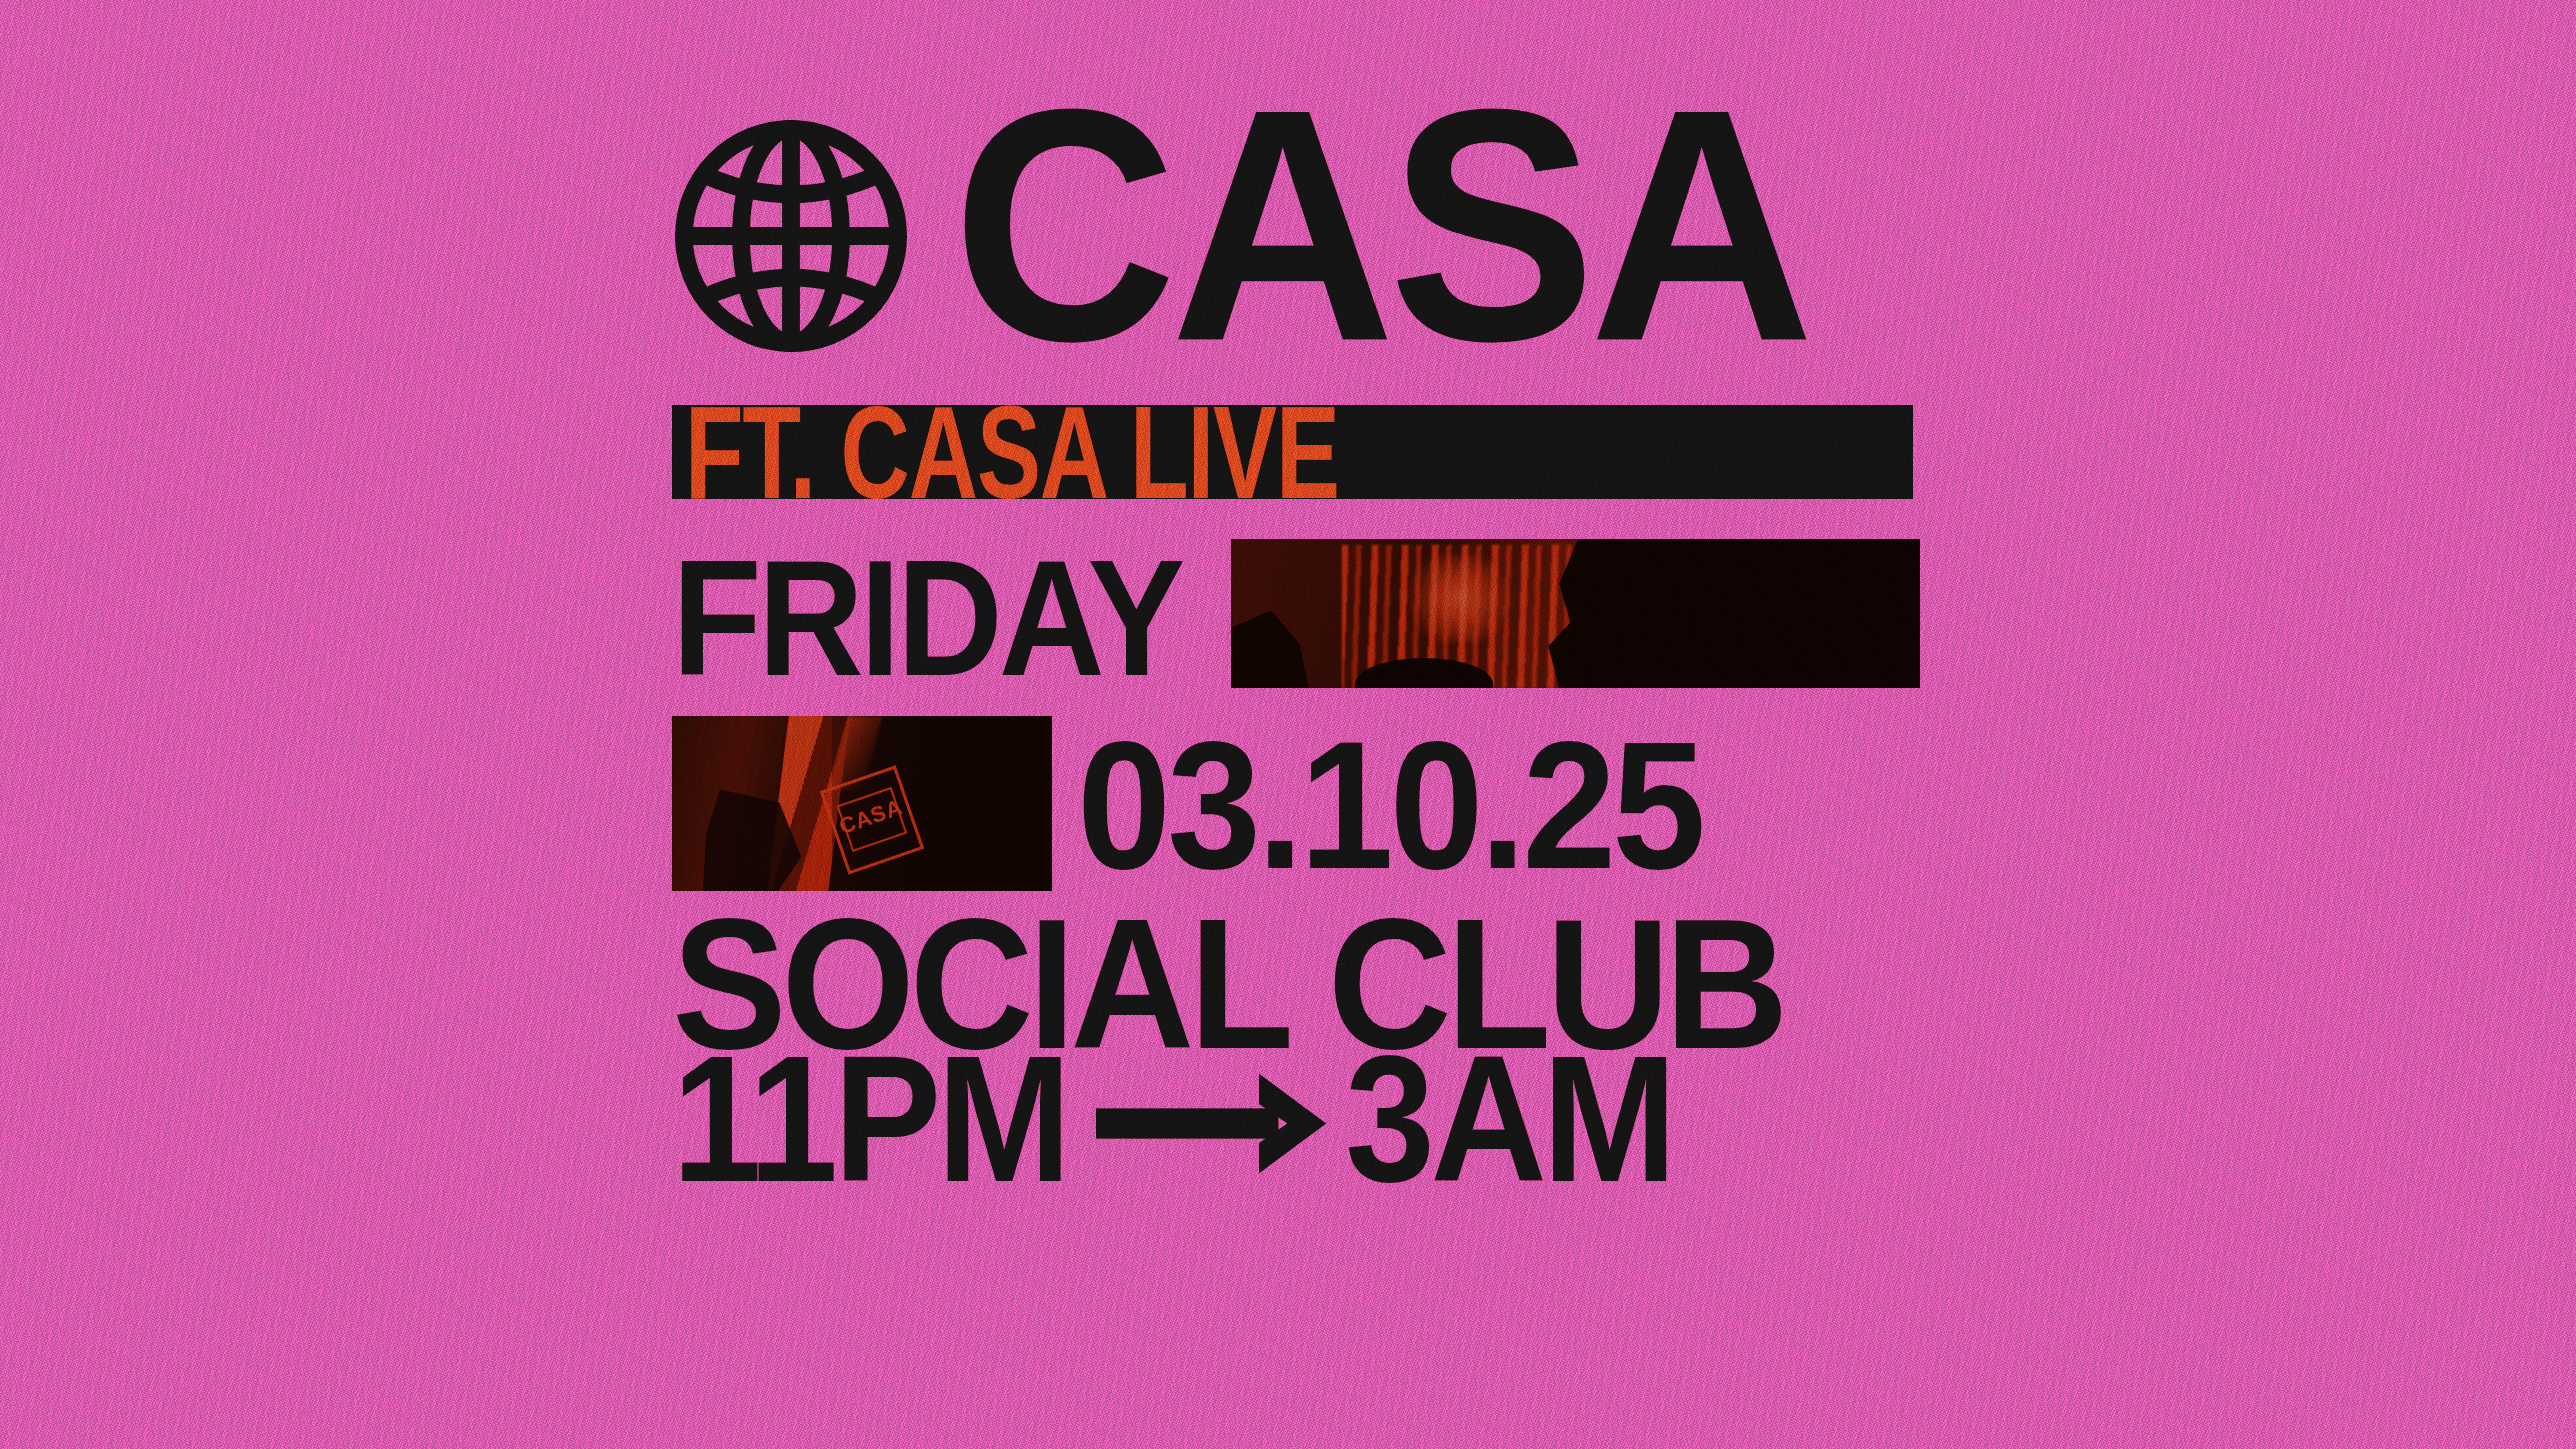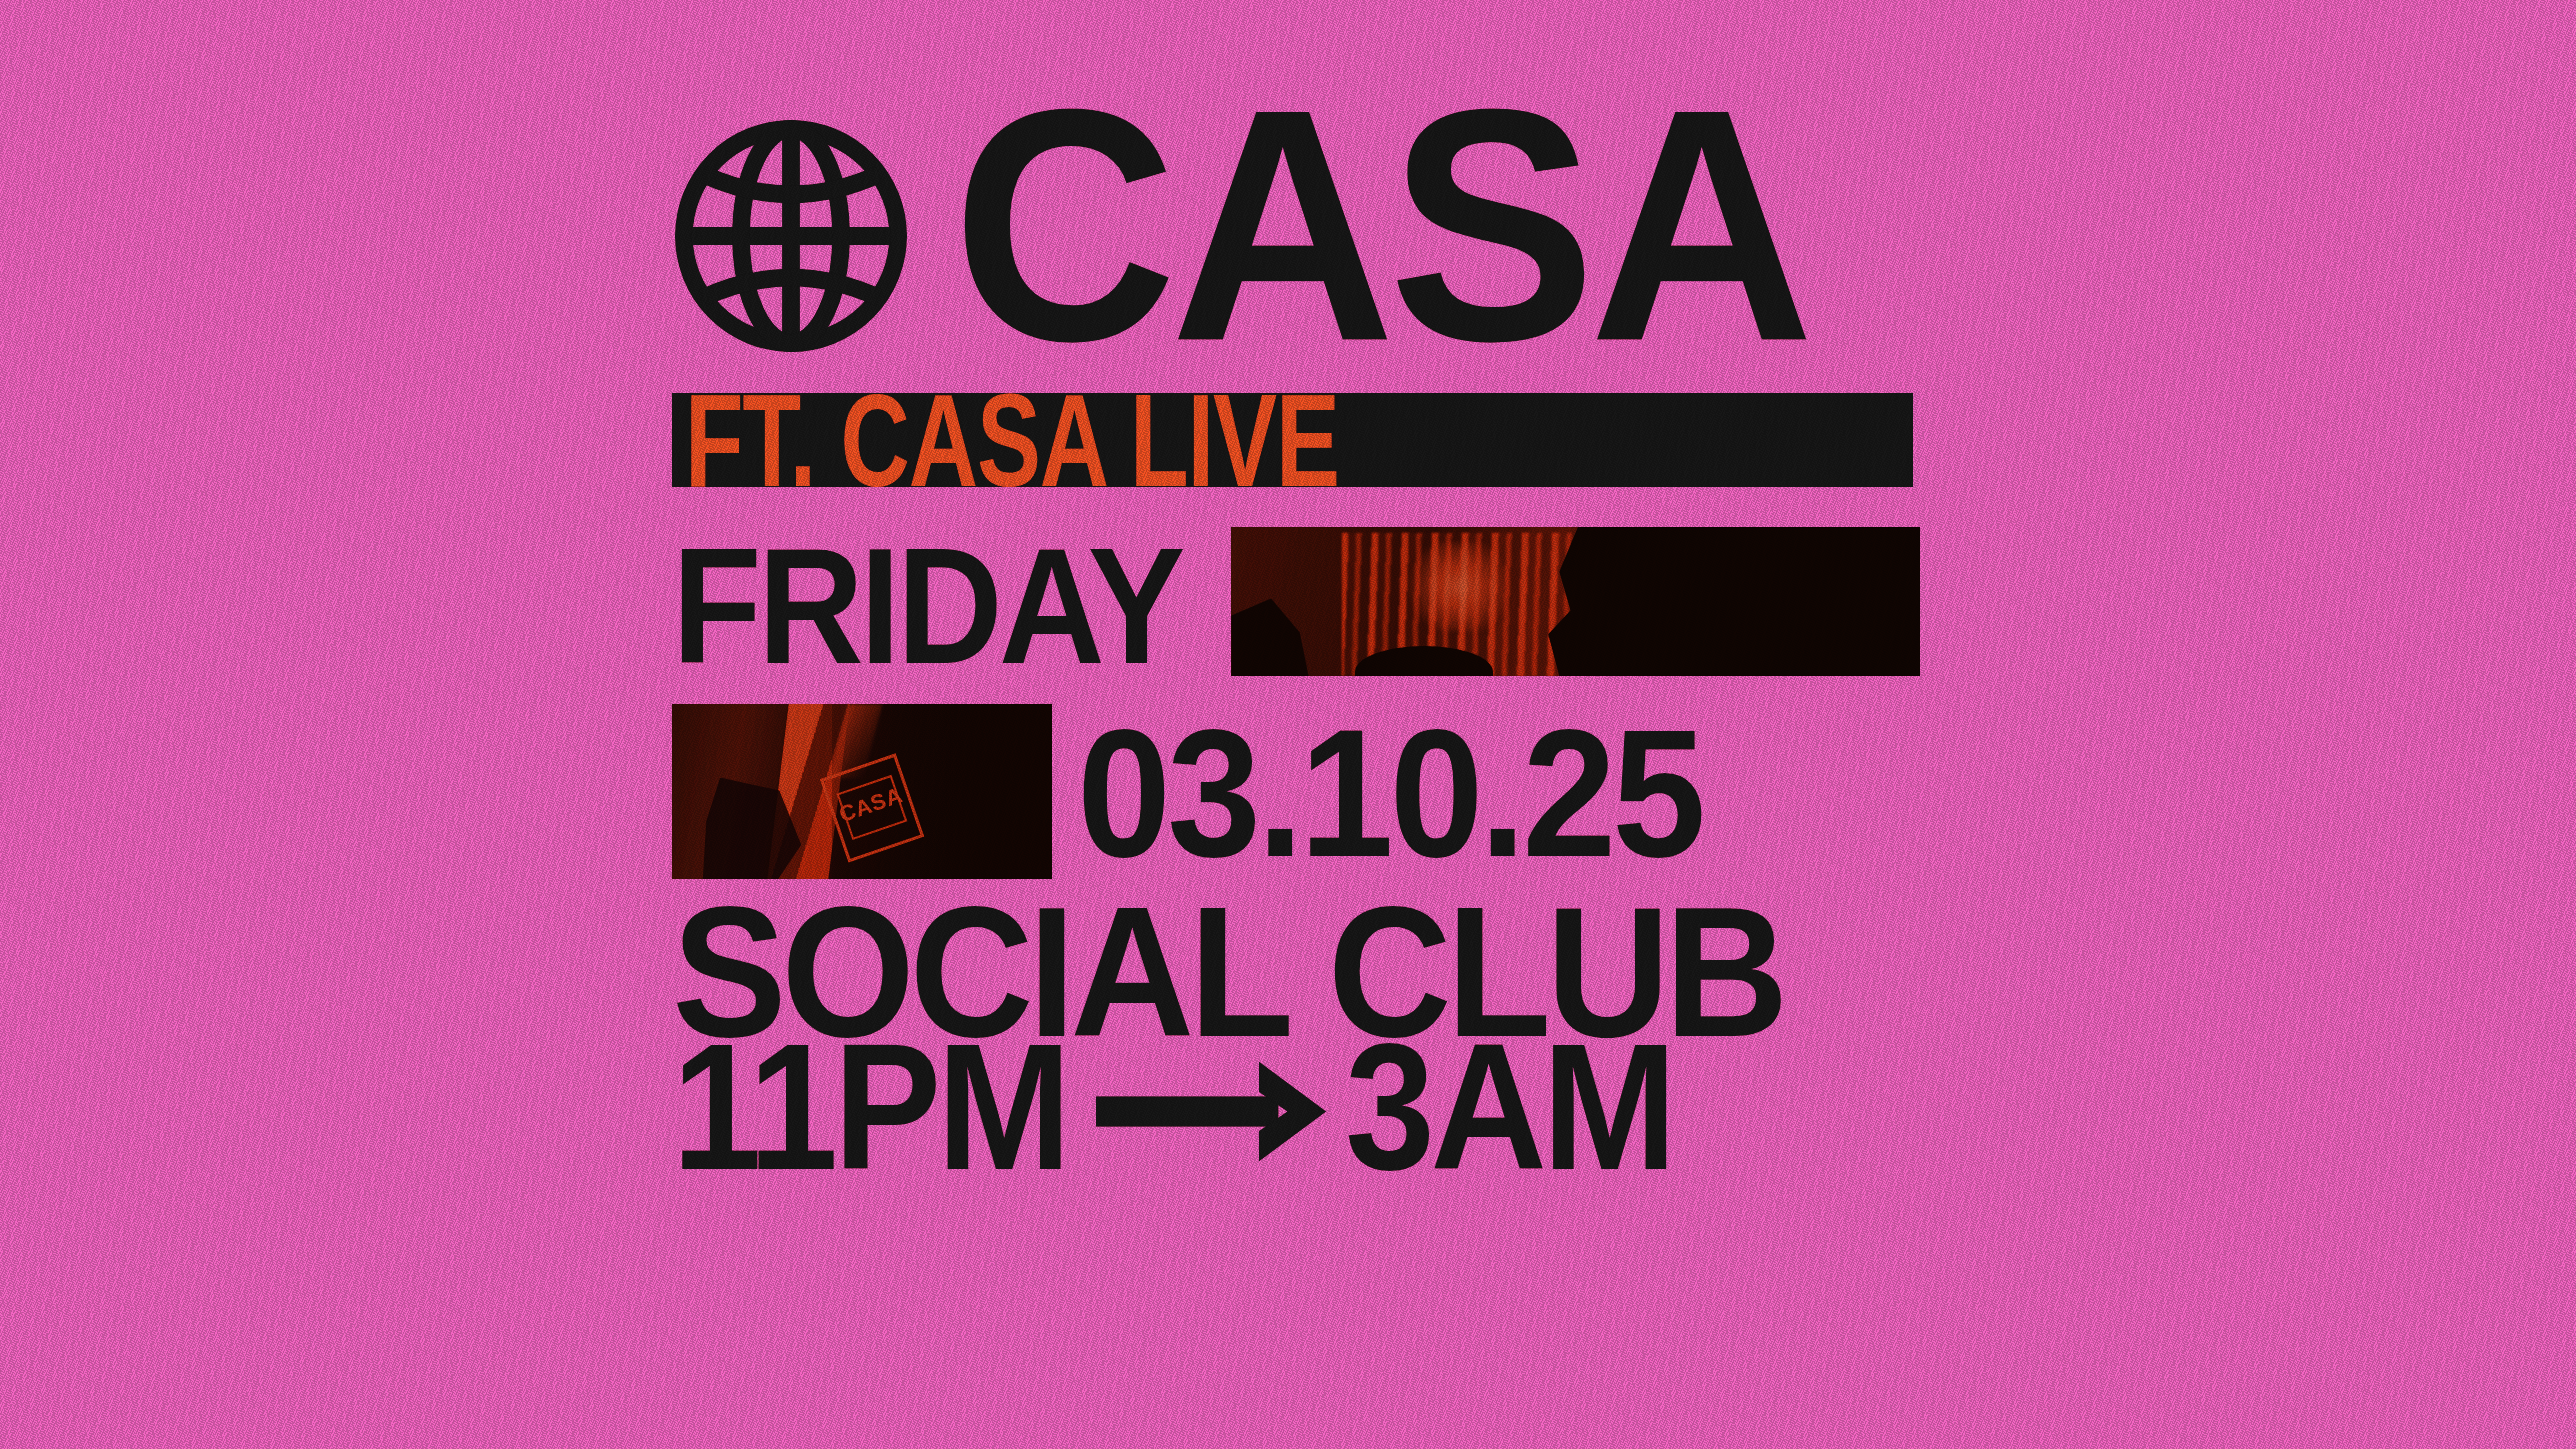--- a/index.html
+++ b/index.html
@@ -71,21 +71,21 @@
     letter-spacing:-7.2px;
     color:#101010;
     transform:scaleX(1.0) scaleY(1.06);
     transform-origin:left center;
     white-space:nowrap;
     margin-top:-13px;
   }
 
   
   #row-support{
-    margin-top:16px;
+    margin-top:28px;
     background:#101010;
     height:94px;
     width:1241px;
     display:flex;align-items:center;
     padding-left:13px;
     box-sizing:border-box;
   }
   #support-word{
     color:#ee3a18;
     font-size:120px;

